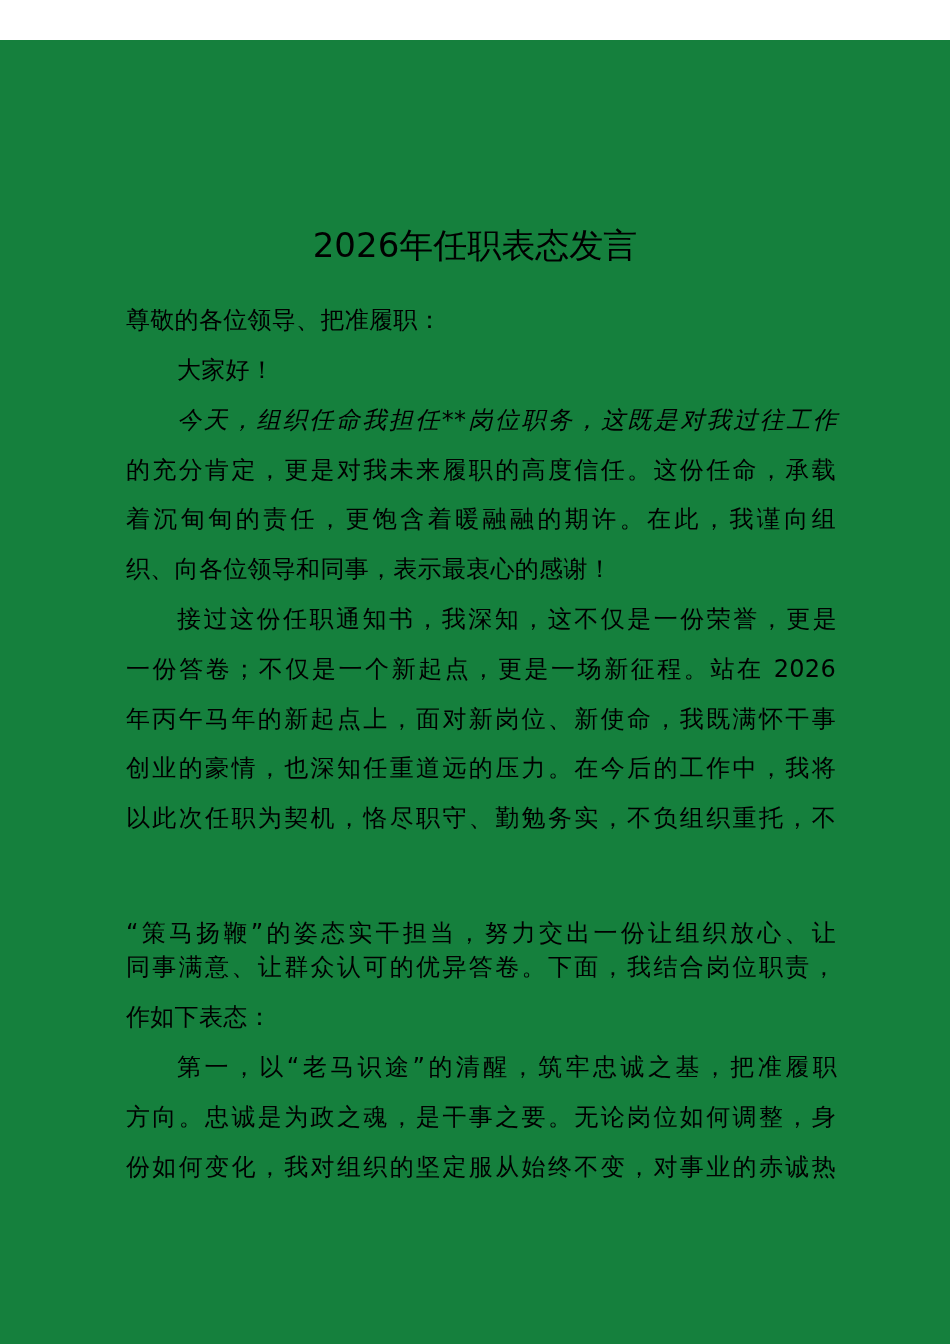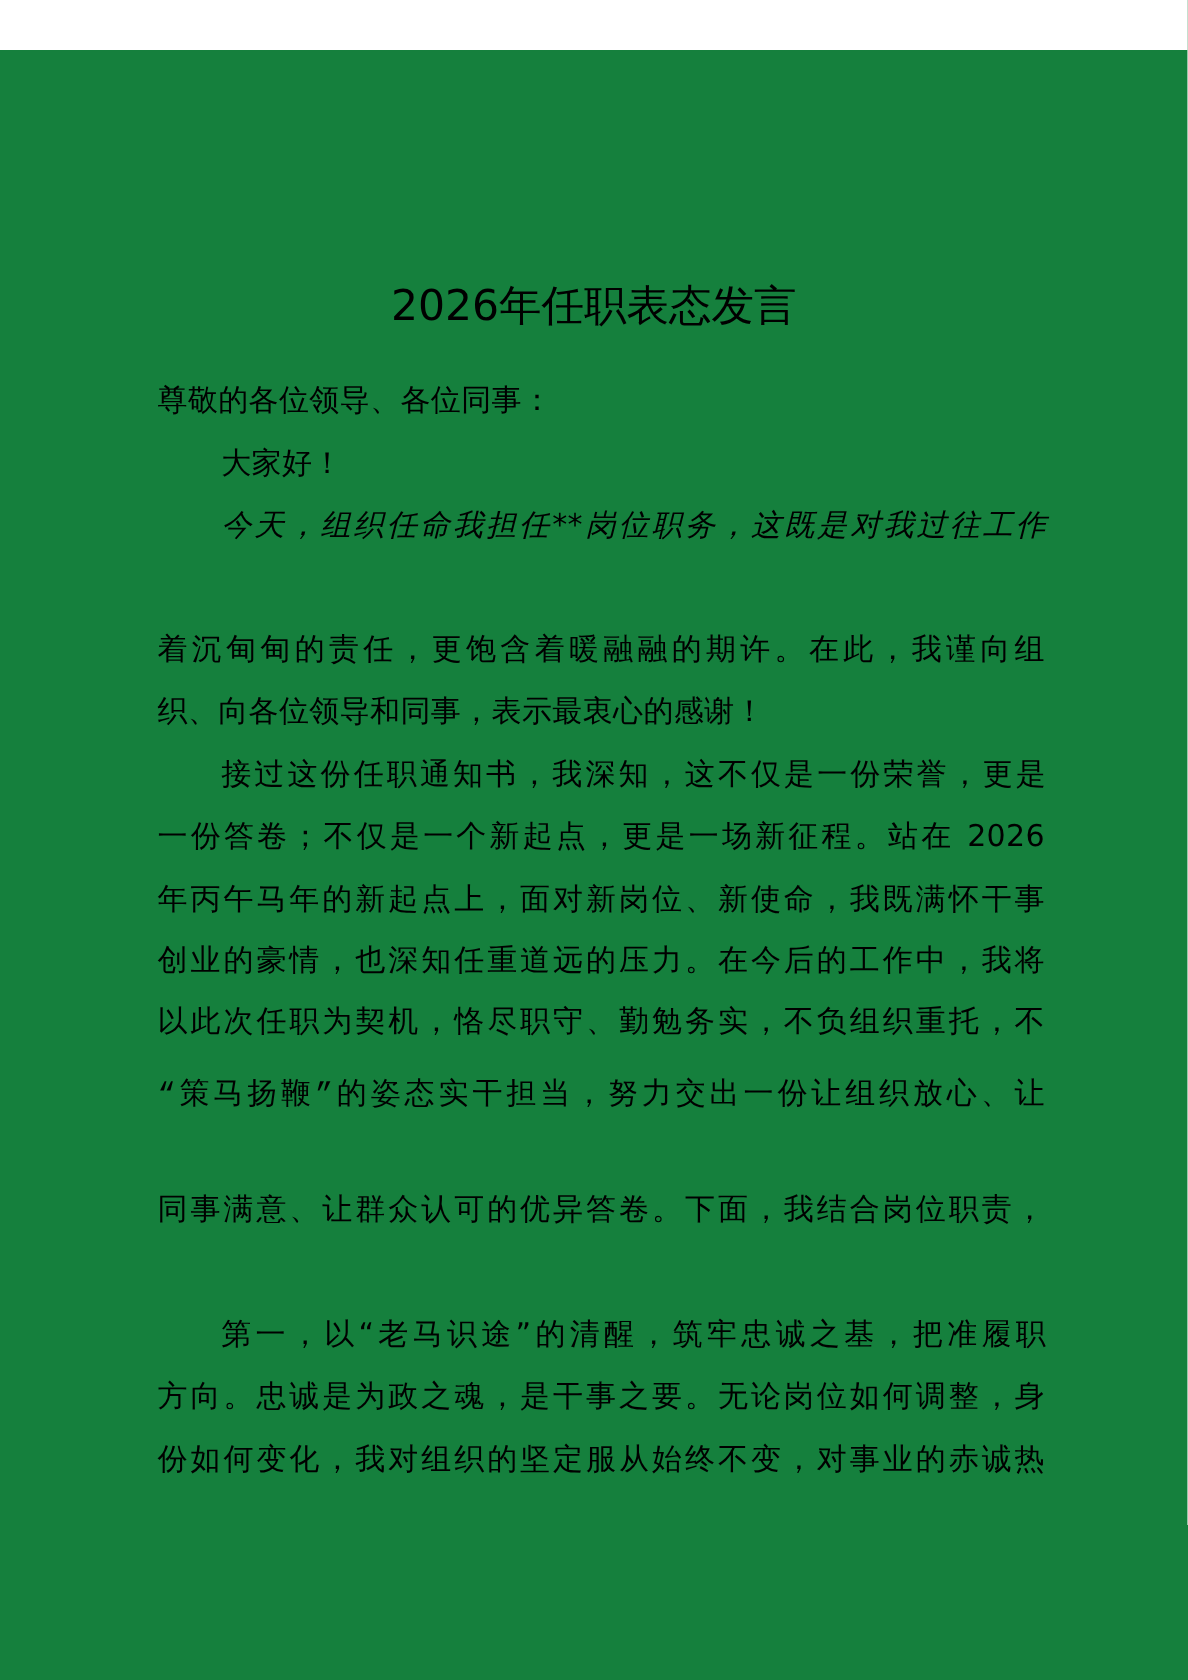--- a/index.html
+++ b/index.html
@@ -12,31 +12,33 @@
           white-space:nowrap; letter-spacing:0.3px; }
   .indent { left:177px; width:660px; }
   .just { text-align:justify; text-align-last:justify; }
 </style>
 </head>
 <body>
 
 <div class="page">
   <div class="title">2026年任职表态发言</div>
 
-  <div class="line" style="top:265px;">尊敬的各位领导、各位同事：</div>
+  <div class="line" style="top:265px;">尊敬的各位领导、把准履职：</div>
   <div class="line indent" style="top:315px;">大家好！</div>
 
   <div class="line indent just" style="top:365px;font-style:italic;">今天，组织任命我担任**岗位职务，这既是对我过往工作</div>
+  <div class="line just" style="top:415px;">的充分肯定，更是对我未来履职的高度信任。这份任命，承载</div>
   <div class="line just" style="top:464px;">着沉甸甸的责任，更饱含着暖融融的期许。在此，我谨向组</div>
   <div class="line" style="top:514px;">织、向各位领导和同事，表示最衷心的感谢！</div>
 
   <div class="line indent just" style="top:564px;">接过这份任职通知书，我深知，这不仅是一份荣誉，更是</div>
   <div class="line just" style="top:614px;">一份答卷；不仅是一个新起点，更是一场新征程。站在 2026</div>
   <div class="line just" style="top:664px;">年丙午马年的新起点上，面对新岗位、新使命，我既满怀干事</div>
   <div class="line just" style="top:713px;">创业的豪情，也深知任重道远的压力。在今后的工作中，我将</div>
   <div class="line just" style="top:763px;font-family:Liberation Serif, serif;">以此次任职为契机，恪尽职守、勤勉务实，不负组织重托，不</div>
-  <div class="line just" style="top:822px;font-family:Liberation Mono, monospace;">“策马扬鞭”的姿态实干担当，努力交出一份让组织放心、让</div>
+  <div class="line just" style="top:878px;">“策马扬鞭”的姿态实干担当，努力交出一份让组织放心、让</div>
   <div class="line just" style="top:912px;">同事满意、让群众认可的优异答卷。下面，我结合岗位职责，</div>
+  <div class="line" style="top:962px;">作如下表态：</div>
 
   <div class="line indent just" style="top:1012px;">第一，以“老马识途”的清醒，筑牢忠诚之基，把准履职</div>
   <div class="line just" style="top:1062px;">方向。忠诚是为政之魂，是干事之要。无论岗位如何调整，身</div>
   <div class="line just" style="top:1112px;">份如何变化，我对组织的坚定服从始终不变，对事业的赤诚热</div>
 </div>
 
 </body></html>

